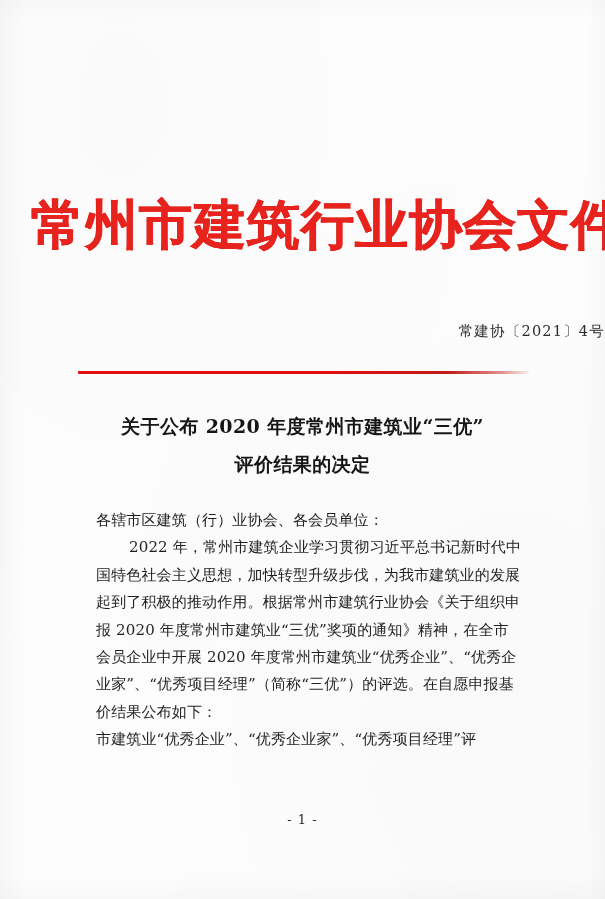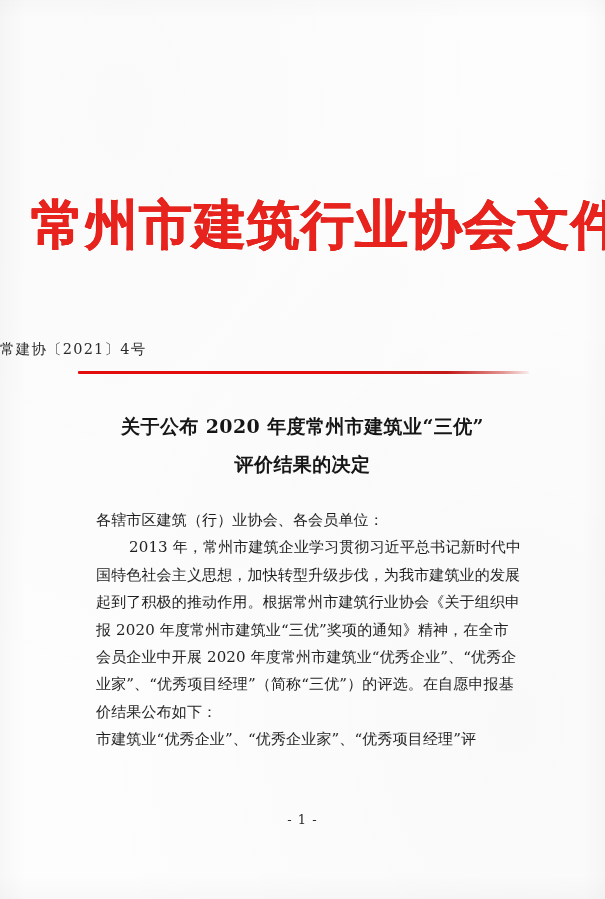--- a/index.html
+++ b/index.html
@@ -60,24 +60,23 @@
       0.5px 0 0 #e8221c,
       -0.4px 0 0 #d9231d,
       0 0.4px 0 rgba(190,20,16,0.55);
     white-space: nowrap;
   }
 
   
   .doc-number-row {
     position: absolute;
     top: 321px;
-    left: 0;
+    left: 16px;
     right: 0;
-    text-align: left;
-    margin-top: 18px;
+    text-align: right;
   }
   .doc-number {
     display: inline-block;
     font-family: "DejaVu Serif", "Liberation Serif", serif;
     font-size: 14.5px;
     letter-spacing: 1.2px;
     color: #2a2a2a;
     white-space: nowrap;
     filter: blur(0.16px);
   }
@@ -168,21 +167,21 @@
 
   <div class="red-rule"></div>
 
   <div class="doc-title">
     <span class="tline">关于公布 2020 年度常州市建筑业“三优”</span>
     <span class="tline">评价结果的决定</span>
   </div>
 
   <div class="body-block">
     <div class="body-line">各辖市区建筑（行）业协会、各会员单位：</div>
-    <div class="body-line indent">2013 年，常州市建筑企业学习贯彻习近平总书记新时代中</div>
+    <div class="body-line indent">2022 年，常州市建筑企业学习贯彻习近平总书记新时代中</div>
     <div class="body-line">国特色社会主义思想，加快转型升级步伐，为我市建筑业的发展</div>
     <div class="body-line">起到了积极的推动作用。根据常州市建筑行业协会《关于组织申</div>
     <div class="body-line">报 2020 年度常州市建筑业“三优”奖项的通知》精神，在全市</div>
     <div class="body-line">会员企业中开展 2020 年度常州市建筑业“优秀企业”、“优秀企</div>
     <div class="body-line">业家”、“优秀项目经理”（简称“三优”）的评选。在自愿申报基</div>
     <div class="body-line">价结果公布如下：</div>
     <div class="body-line">市建筑业“优秀企业”、“优秀企业家”、“优秀项目经理”评</div>
   </div>
 
   <div class="page-number">- 1 -</div>

